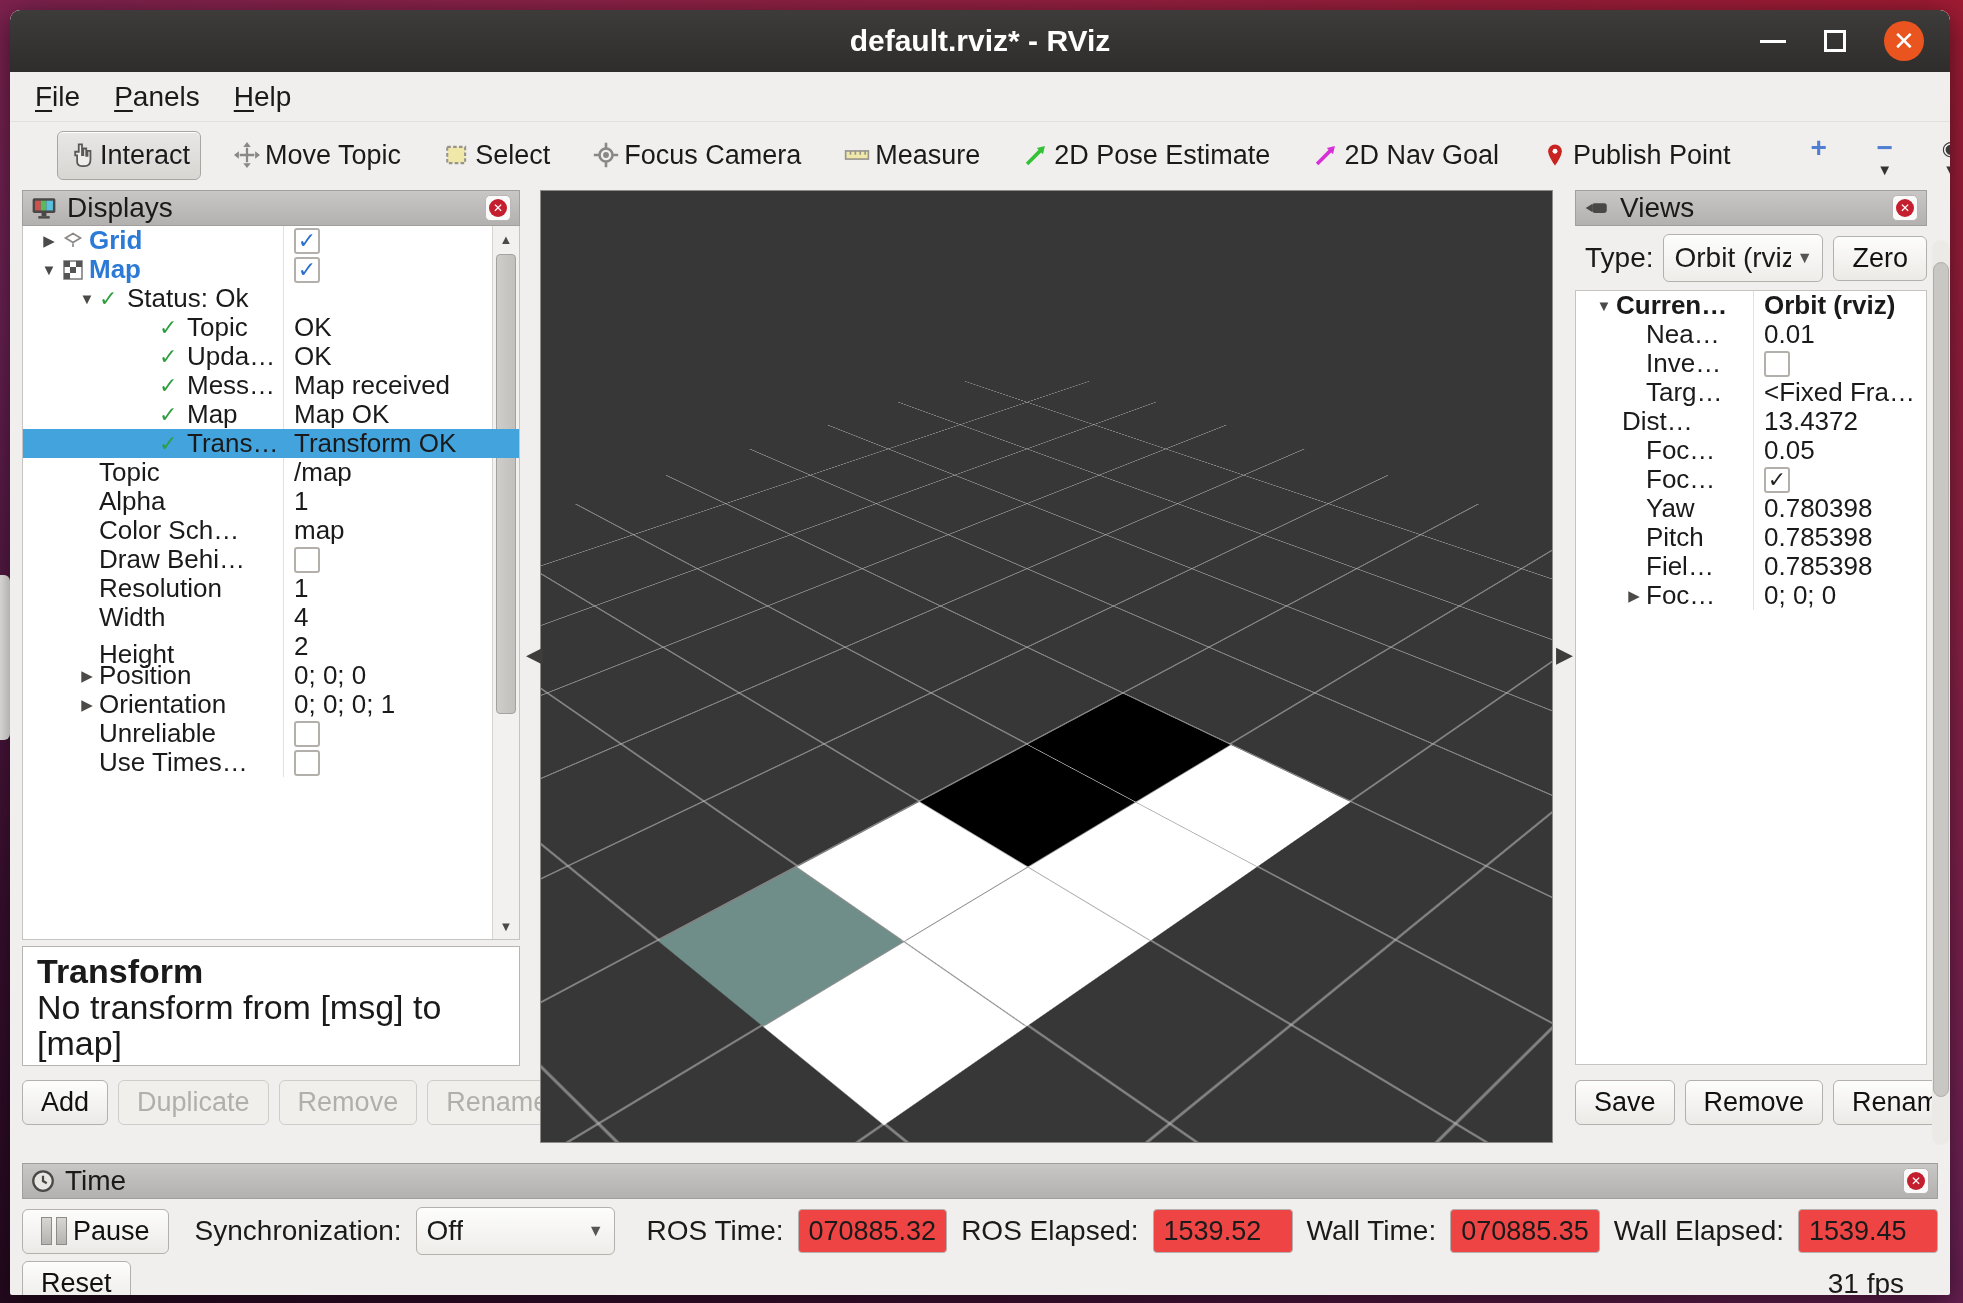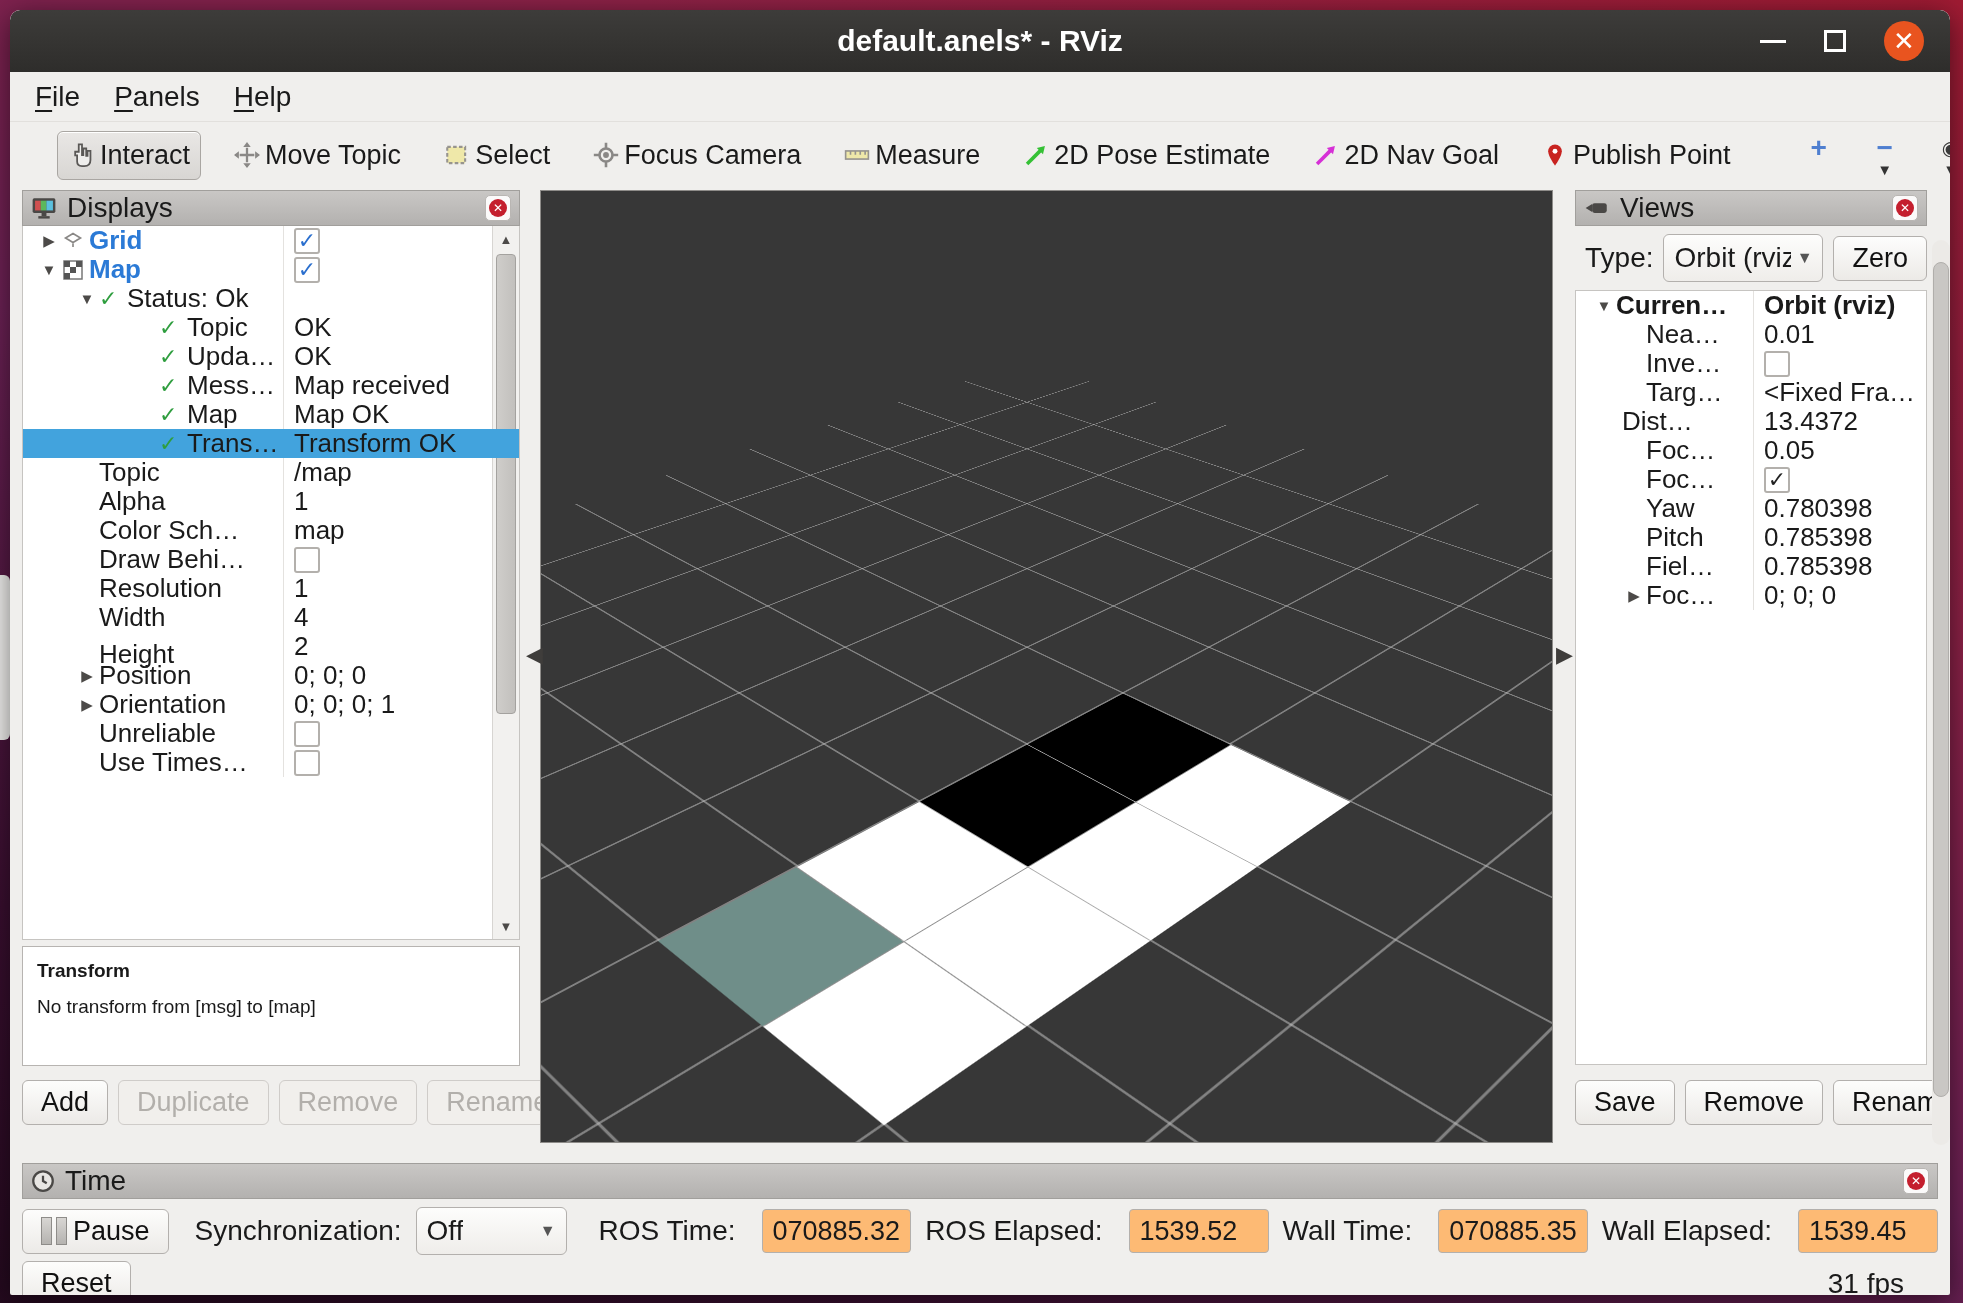--- a/index.html
+++ b/index.html
@@ -66,21 +66,21 @@
   .checkbox { width:26px; height:26px; background:#fff; border:2px solid #b3b0ac; border-radius:3px;
     display:flex; align-items:center; justify-content:center; font-size:22px; font-weight:bold; color:#2b6fce; line-height:1; }
   .checkbox.dark { color:#222; }
   
   .vscroll { position:absolute; right:0; top:0; bottom:0; width:27px; background:#f2f1ef; border-left:1px solid #d7d5d2; }
   .vscroll .sb-btn { height:26px; display:flex; align-items:center; justify-content:center; font-size:13px; color:#4c4a48; }
   .vscroll .sb-thumb { position:absolute; left:3px; right:3px; background:linear-gradient(90deg,#cfcdca,#c2c0bd);
     border:1px solid #a4a29f; border-radius:4px; }
   
   .status-box { position:absolute; left:12px; top:936px; width:498px; height:120px; background:#fff;
-    border:1px solid #b7b4b1; padding:6px 14px; font-size:19px; line-height:36px; }
+    border:1px solid #b7b4b1; padding:6px 14px; font-size:34px; line-height:36px; }
   .status-box .t { font-weight:bold; }
   .btn-row { position:absolute; display:flex; gap:10px; }
   .displays-buttons { left:12px; top:1070px; }
   .pushbtn { font-size:27px; padding:6px 18px; border:1px solid #b3b0ad; border-radius:6px;
     background:linear-gradient(#fdfdfc,#eceae7); color:#111; }
   .pushbtn.disabled { color:#b2afab; background:#f1efec; border-color:#cfccc9; }
   
   .viewport { position:absolute; left:530px; top:180px; width:1013px; height:953px; background:#373737;
     border:1px solid #8e8c89; overflow:hidden; }
   .ground { position:absolute; left:50%; top:50%; width:1820px; height:1820px; margin:-910px 0 0 -910px;
@@ -104,35 +104,35 @@
   .views .tree { margin-top:8px; height:775px; border-top:1px solid #c6c4c1; }
   .views-buttons { left:1565px; top:1070px; }
   .overlay-scroll { position:absolute; left:1922px; top:230px; width:18px; height:905px; background:#eceae7; border-radius:9px; }
   .overlay-scroll .thumb { position:absolute; left:1px; right:1px; top:22px; height:835px; background:#c9c7c4;
     border:1px solid #b0aeab; border-radius:9px; }
   
   .timepanel { position:absolute; left:12px; top:1153px; width:1916px; height:130px; }
   .time-controls { display:flex; align-items:center; gap:14px; margin-top:8px; font-size:28px; white-space:nowrap; }
   .pause-bars { display:inline-flex; gap:4px; margin-right:6px; }
   .pause-bars i { width:11px; height:28px; background:linear-gradient(#d8d6d3,#b5b3b0); border:1px solid #8e8c89; }
-  .tfield { background:#fdba74; border:1px solid #b3b0ad; border-radius:4px; height:44px; min-width:140px;
-    display:flex; align-items:center; padding:0 10px; font-size:27px;margin-left:12px; }
+  .tfield { background:#ef4444; border:1px solid #b3b0ad; border-radius:4px; height:44px; min-width:140px;
+    display:flex; align-items:center; padding:0 10px; font-size:27px; }
   .time-bottom { display:flex; align-items:center; margin-top:6px; }
   .fps { margin-left:auto; font-size:28px; padding-right:34px; }
   .sync-combo { width:205px; justify-content:space-between; }
 </style>
 </head>
 <body>
 
 <div class="sliver"></div>
 
 <div class="window">
 
   <div class="titlebar">
-    <span class="title">default.anels* - RViz</span>
+    <span class="title">default.rviz* - RViz</span>
     <div class="win-controls">
       <span class="btn-min"></span>
       <span class="btn-max"></span>
       <span class="btn-close">✕</span>
     </div>
   </div>
 
   <div class="menubar" id="menubar">
       <span class="menu-item"><u>F</u>ile</span>
       <span class="menu-item"><u>P</u>anels</span>

